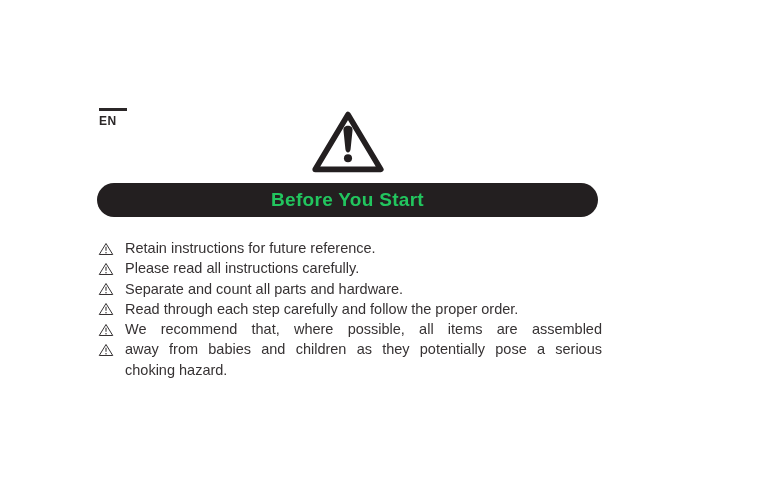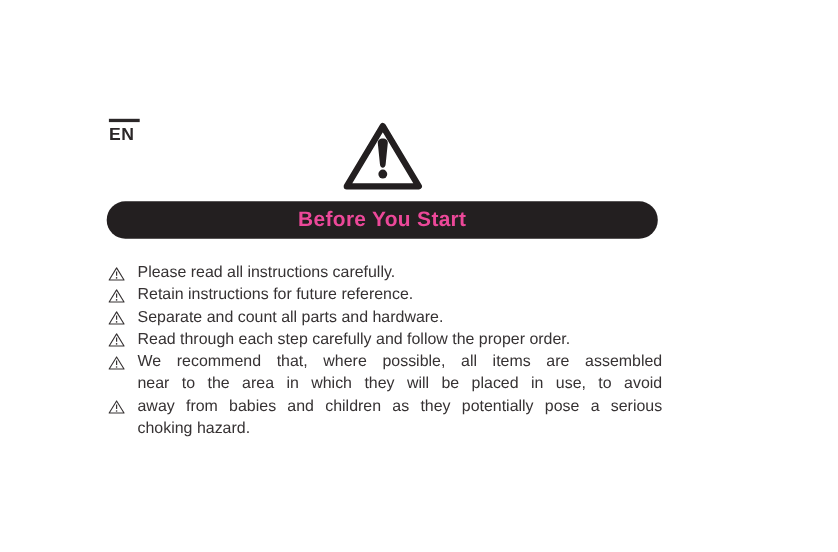--- a/index.html
+++ b/index.html
@@ -9,21 +9,21 @@
     height: 502px;
     background: #ffffff;
     font-family: "Liberation Sans", sans-serif;
     color: #363233;
     overflow: hidden;
   }
   
   .en-label { position: absolute; left: 99px; top: 108px; }
   .en-line { width: 28px; height: 3px; background: #2b2728; }
   .en-text {
-    font-weight: bold; font-size: 16px; letter-spacing: 0.5px;
+    font-weight: bold; font-size: 12px; letter-spacing: 0.5px;
     margin-top: 3px; color: #2b2728;
   }
   
   .big-warning { position: absolute; left: 312px; top: 111px; width: 72px; height: 62px; }
   .big-warning svg { display: block; }
   
   .title-bar {
     position: absolute; left: 97px; top: 183px;
     width: 501px; height: 34px; border-radius: 17px;
     background: #231f20;
@@ -51,46 +51,46 @@
 
   <div class="big-warning">
     <svg width="72" height="62" viewBox="0 0 100 86" aria-hidden="true">
       <path d="M50 5 L95.5 81 L4.5 81 Z" fill="none" stroke="#231f20" stroke-width="8" stroke-linejoin="round"></path>
       <path d="M50 20.5 c-3.9 0 -6.7 2.3 -6.3 6.1 l2.7 26.6 c0.27 2.7 1.72 4.3 3.6 4.3 c1.88 0 3.33 -1.6 3.6 -4.3 l2.7 -26.6 c0.4 -3.8 -2.4 -6.1 -6.3 -6.1 Z" fill="#231f20"></path>
       <circle cx="50" cy="65.5" r="5.6" fill="#231f20"></circle>
     </svg>
   </div>
 
   <div class="title-bar" style="background: rgb(35, 31, 32);">
-    <span class="title-text" style="color: #ec4899;">Before You Start</span>
+    <span class="title-text" style="color: #22c55e;">Before You Start</span>
   </div>
 
   <div class="warning-list" id="warning-list">
       <div class="w-row">
         <span class="w-icon">
           <svg width="16" height="14" viewBox="0 0 32 28" aria-hidden="true">
             <path d="M16 3 L29.5 25 L2.5 25 Z" fill="none" stroke="currentColor" stroke-width="2" stroke-linejoin="round"></path>
             <line x1="16" y1="9.5" x2="16" y2="17.5" stroke="currentColor" stroke-width="2.2"></line>
             <circle cx="16" cy="21.3" r="1.5" fill="currentColor"></circle>
           </svg>
         </span>
         <div class="w-text">
-          <div class="w-line">Please read all instructions carefully.</div>
+          <div class="w-line">Retain instructions for future reference.</div>
         </div>
       </div>
       <div class="w-row">
         <span class="w-icon">
           <svg width="16" height="14" viewBox="0 0 32 28" aria-hidden="true">
             <path d="M16 3 L29.5 25 L2.5 25 Z" fill="none" stroke="currentColor" stroke-width="2" stroke-linejoin="round"></path>
             <line x1="16" y1="9.5" x2="16" y2="17.5" stroke="currentColor" stroke-width="2.2"></line>
             <circle cx="16" cy="21.3" r="1.5" fill="currentColor"></circle>
           </svg>
         </span>
         <div class="w-text">
-          <div class="w-line">Retain instructions for future reference.</div>
+          <div class="w-line">Please read all instructions carefully.</div>
         </div>
       </div>
       <div class="w-row">
         <span class="w-icon">
           <svg width="16" height="14" viewBox="0 0 32 28" aria-hidden="true">
             <path d="M16 3 L29.5 25 L2.5 25 Z" fill="none" stroke="currentColor" stroke-width="2" stroke-linejoin="round"></path>
             <line x1="16" y1="9.5" x2="16" y2="17.5" stroke="currentColor" stroke-width="2.2"></line>
             <circle cx="16" cy="21.3" r="1.5" fill="currentColor"></circle>
           </svg>
         </span>
@@ -113,21 +113,20 @@
       <div class="w-row">
         <span class="w-icon">
           <svg width="16" height="14" viewBox="0 0 32 28" aria-hidden="true">
             <path d="M16 3 L29.5 25 L2.5 25 Z" fill="none" stroke="currentColor" stroke-width="2" stroke-linejoin="round"></path>
             <line x1="16" y1="9.5" x2="16" y2="17.5" stroke="currentColor" stroke-width="2.2"></line>
             <circle cx="16" cy="21.3" r="1.5" fill="currentColor"></circle>
           </svg>
         </span>
         <div class="w-text">
           <div class="w-line just">We recommend that, where possible, all items are assembled</div>
-          <div class="w-line just">near to the area in which they will be placed in use, to avoid</div>
         </div>
       </div>
       <div class="w-row">
         <span class="w-icon">
           <svg width="16" height="14" viewBox="0 0 32 28" aria-hidden="true">
             <path d="M16 3 L29.5 25 L2.5 25 Z" fill="none" stroke="currentColor" stroke-width="2" stroke-linejoin="round"></path>
             <line x1="16" y1="9.5" x2="16" y2="17.5" stroke="currentColor" stroke-width="2.2"></line>
             <circle cx="16" cy="21.3" r="1.5" fill="currentColor"></circle>
           </svg>
         </span>

